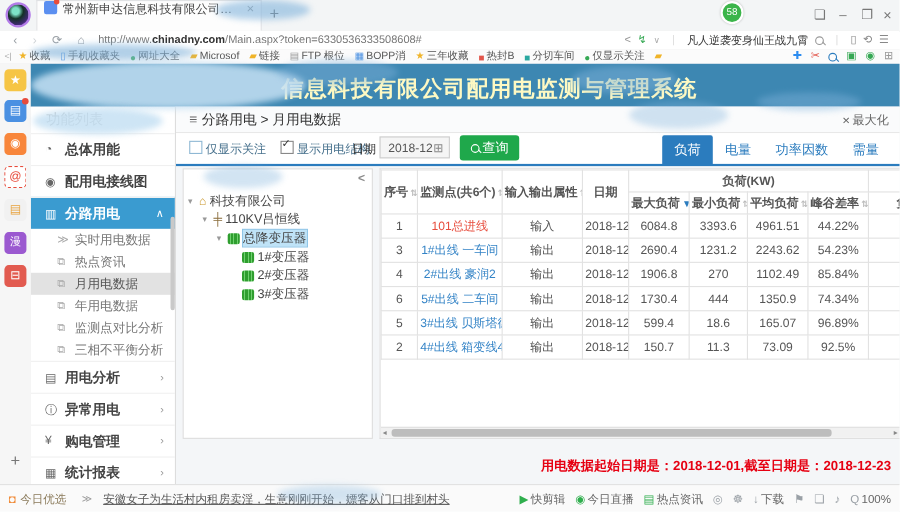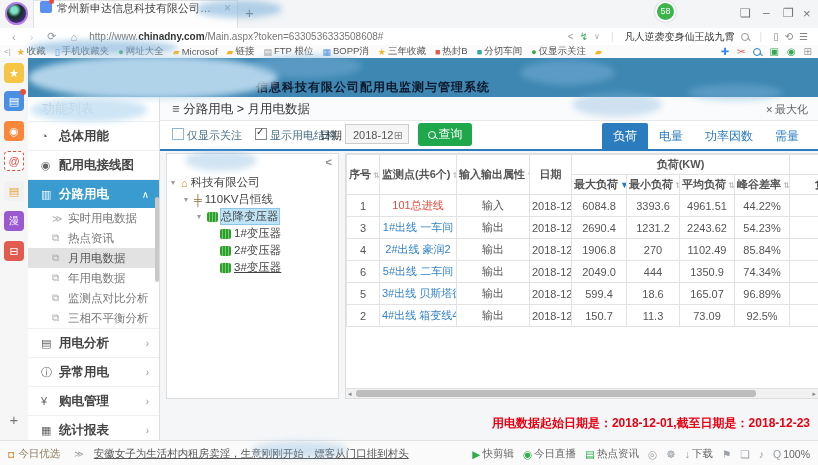--- a/index.html
+++ b/index.html
@@ -43,21 +43,21 @@
   .t-star{background:#f6c545;}
   .t-feed{background:#4a90e2;}
   .t-feed:after{content:"";position:absolute;right:-2px;top:-2px;width:6px;height:6px;border-radius:50%;background:#e74c3c;}
   .t-weibo{background:#f8863b;}
   .t-at{background:#fff;border:1px dashed #e74c3c;color:#e74c3c;box-sizing:border-box;line-height:18px;}
   .t-book{background:#f1f1f1;color:#e8a33d;}
   .t-manga{background:#9b59d0;font-size:10px;}
   .t-game{background:#e25b50;}
   .t-plus{color:#777;font-size:15px;background:transparent;}
   .appheader{position:absolute;left:28px;top:0;width:790px;height:39px;background:#3d87b2;}
-  .apptitle{position:absolute;left:228px;top:9px;color:#0f172a;font-size:12px;font-weight:bold;letter-spacing:1px;white-space:nowrap;margin-top:12px;}
+  .apptitle{position:absolute;left:228px;top:9px;color:#fef9c3;font-size:20px;font-weight:bold;letter-spacing:1px;white-space:nowrap;}
   .hmenu{position:absolute;right:8px;top:12px;display:flex;align-items:center;gap:14px;color:#fff;font-size:11px;white-space:nowrap;}
   .hmenu .dim{opacity:.55;}
   .hic{font-size:10px;margin-right:3px;}
   
   .appside{position:absolute;left:28px;top:39px;width:132px;height:343px;background:#fff;border-right:1px solid #ddd;box-sizing:border-box;overflow:hidden;}
   .fl-title{height:24px;line-height:24px;padding-left:14px;color:#aaa;font-size:13px;}
   .sg{height:28px;display:flex;align-items:center;padding-left:13px;border-top:1px solid #f0f0f0;color:#444;font-size:12.5px;font-weight:bold;cursor:pointer;}
   .sg .sgi{width:18px;color:#666;font-weight:normal;font-size:11px;}
   .sg .sgc{margin-left:auto;margin-right:10px;color:#999;font-weight:normal;font-size:10px;}
   .sg.on{background:#3a9bd0;color:#fff;}
@@ -349,21 +349,21 @@
             <div class="tn" style="padding-left: 43px;">
               <span class="tne"></span>
               <span class="tf"></span>
               <span class="tnl">1#变压器</span>
             </div>
             <div class="tn" style="padding-left: 43px;">
               <span class="tne"></span>
               <span class="tf"></span>
               <span class="tnl">2#变压器</span>
             </div>
-            <div class="tn" style="padding-left: 43px; text-decoration: underline;">
+            <div class="tn" style="padding-left: 43px;">
               <span class="tne"></span>
               <span class="tf"></span>
               <span class="tnl">3#变压器</span>
             </div>
           </div>
       </div>
 
       <div class="tablewrap">
         <table class="grid">
           <colgroup>
@@ -426,21 +426,21 @@
                 <td>270</td>
                 <td>1102.49</td>
                 <td>85.84%</td>
                 <td></td>
               </tr>
               <tr>
                 <td>6</td>
                 <td><span class="lnk blue">5#出线 二车间</span></td>
                 <td>输出</td>
                 <td>2018-12</td>
-                <td>2049.0</td>
+                <td>1730.4</td>
                 <td>444</td>
                 <td>1350.9</td>
                 <td>74.34%</td>
                 <td></td>
               </tr>
               <tr>
                 <td>5</td>
                 <td><span class="lnk blue">3#出线 贝斯塔德3</span></td>
                 <td>输出</td>
                 <td>2018-12</td>

